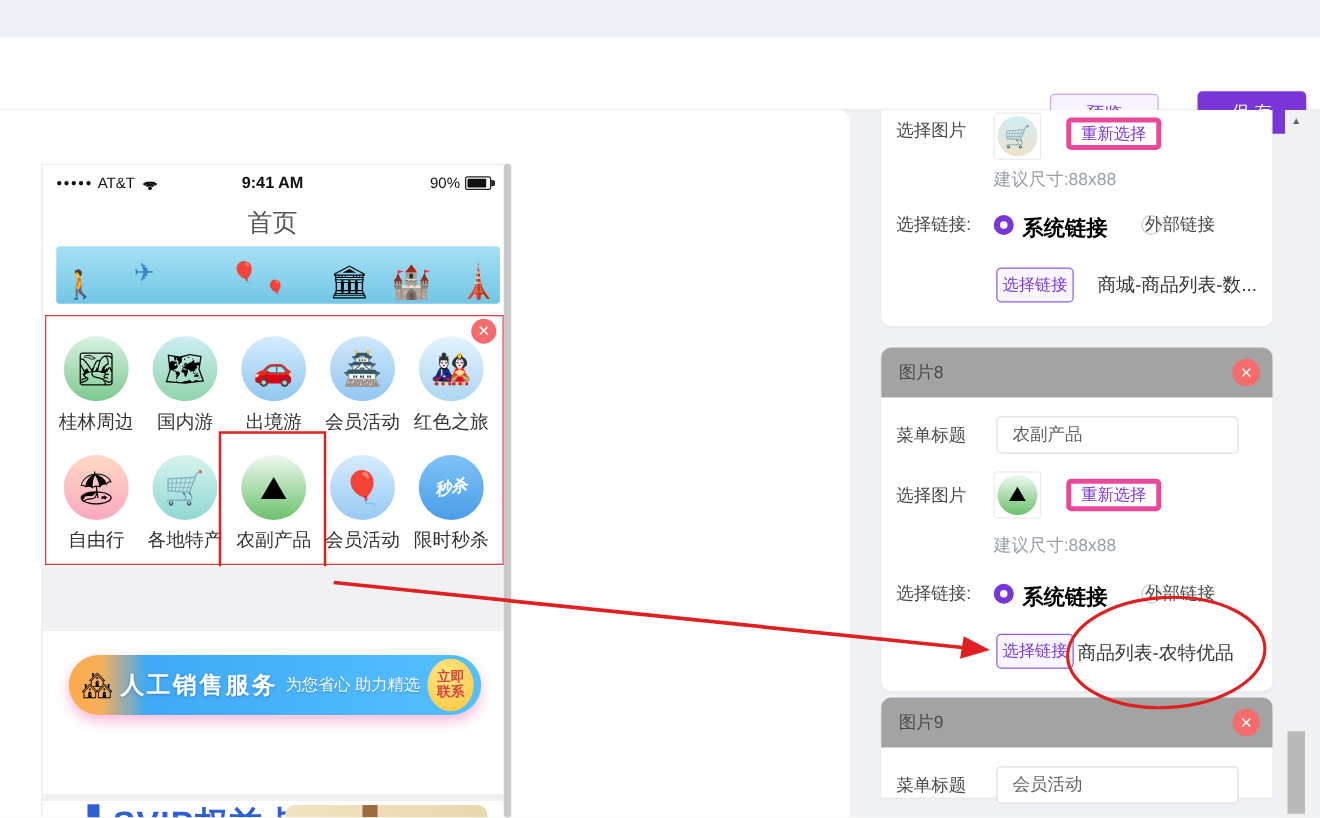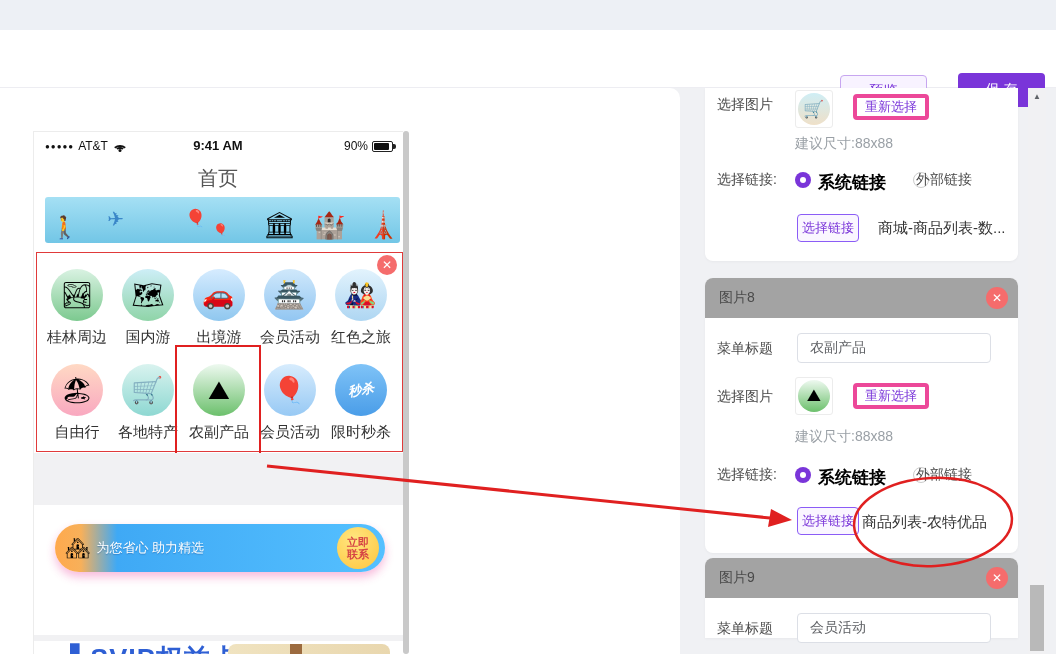--- a/index.html
+++ b/index.html
@@ -216,20 +216,21 @@
   <div class="gi-label">限时秒杀</div>
 </div>
 
 <div class="abs phone-close">✕</div>
 <div class="abs hl-box"></div>
 
 <div class="abs gray-strip1"></div>
 <div class="abs service-card"></div>
 <div class="abs service-pill">
   <span class="sp-house">🏘</span>
+  <span class="sp-brand">人工销售服务</span>
   <span class="sp-tag">为您省心 助力精选</span>
   <span class="sp-cta">
     <span>立即</span>
       <span>联系</span>
   </span>
 </div>
 <div class="abs gray-strip2"></div>
 <div class="abs bottom-card">
   <span class="svip-text">▌SVIP权益卡</span>
   <span class="bottom-img">

